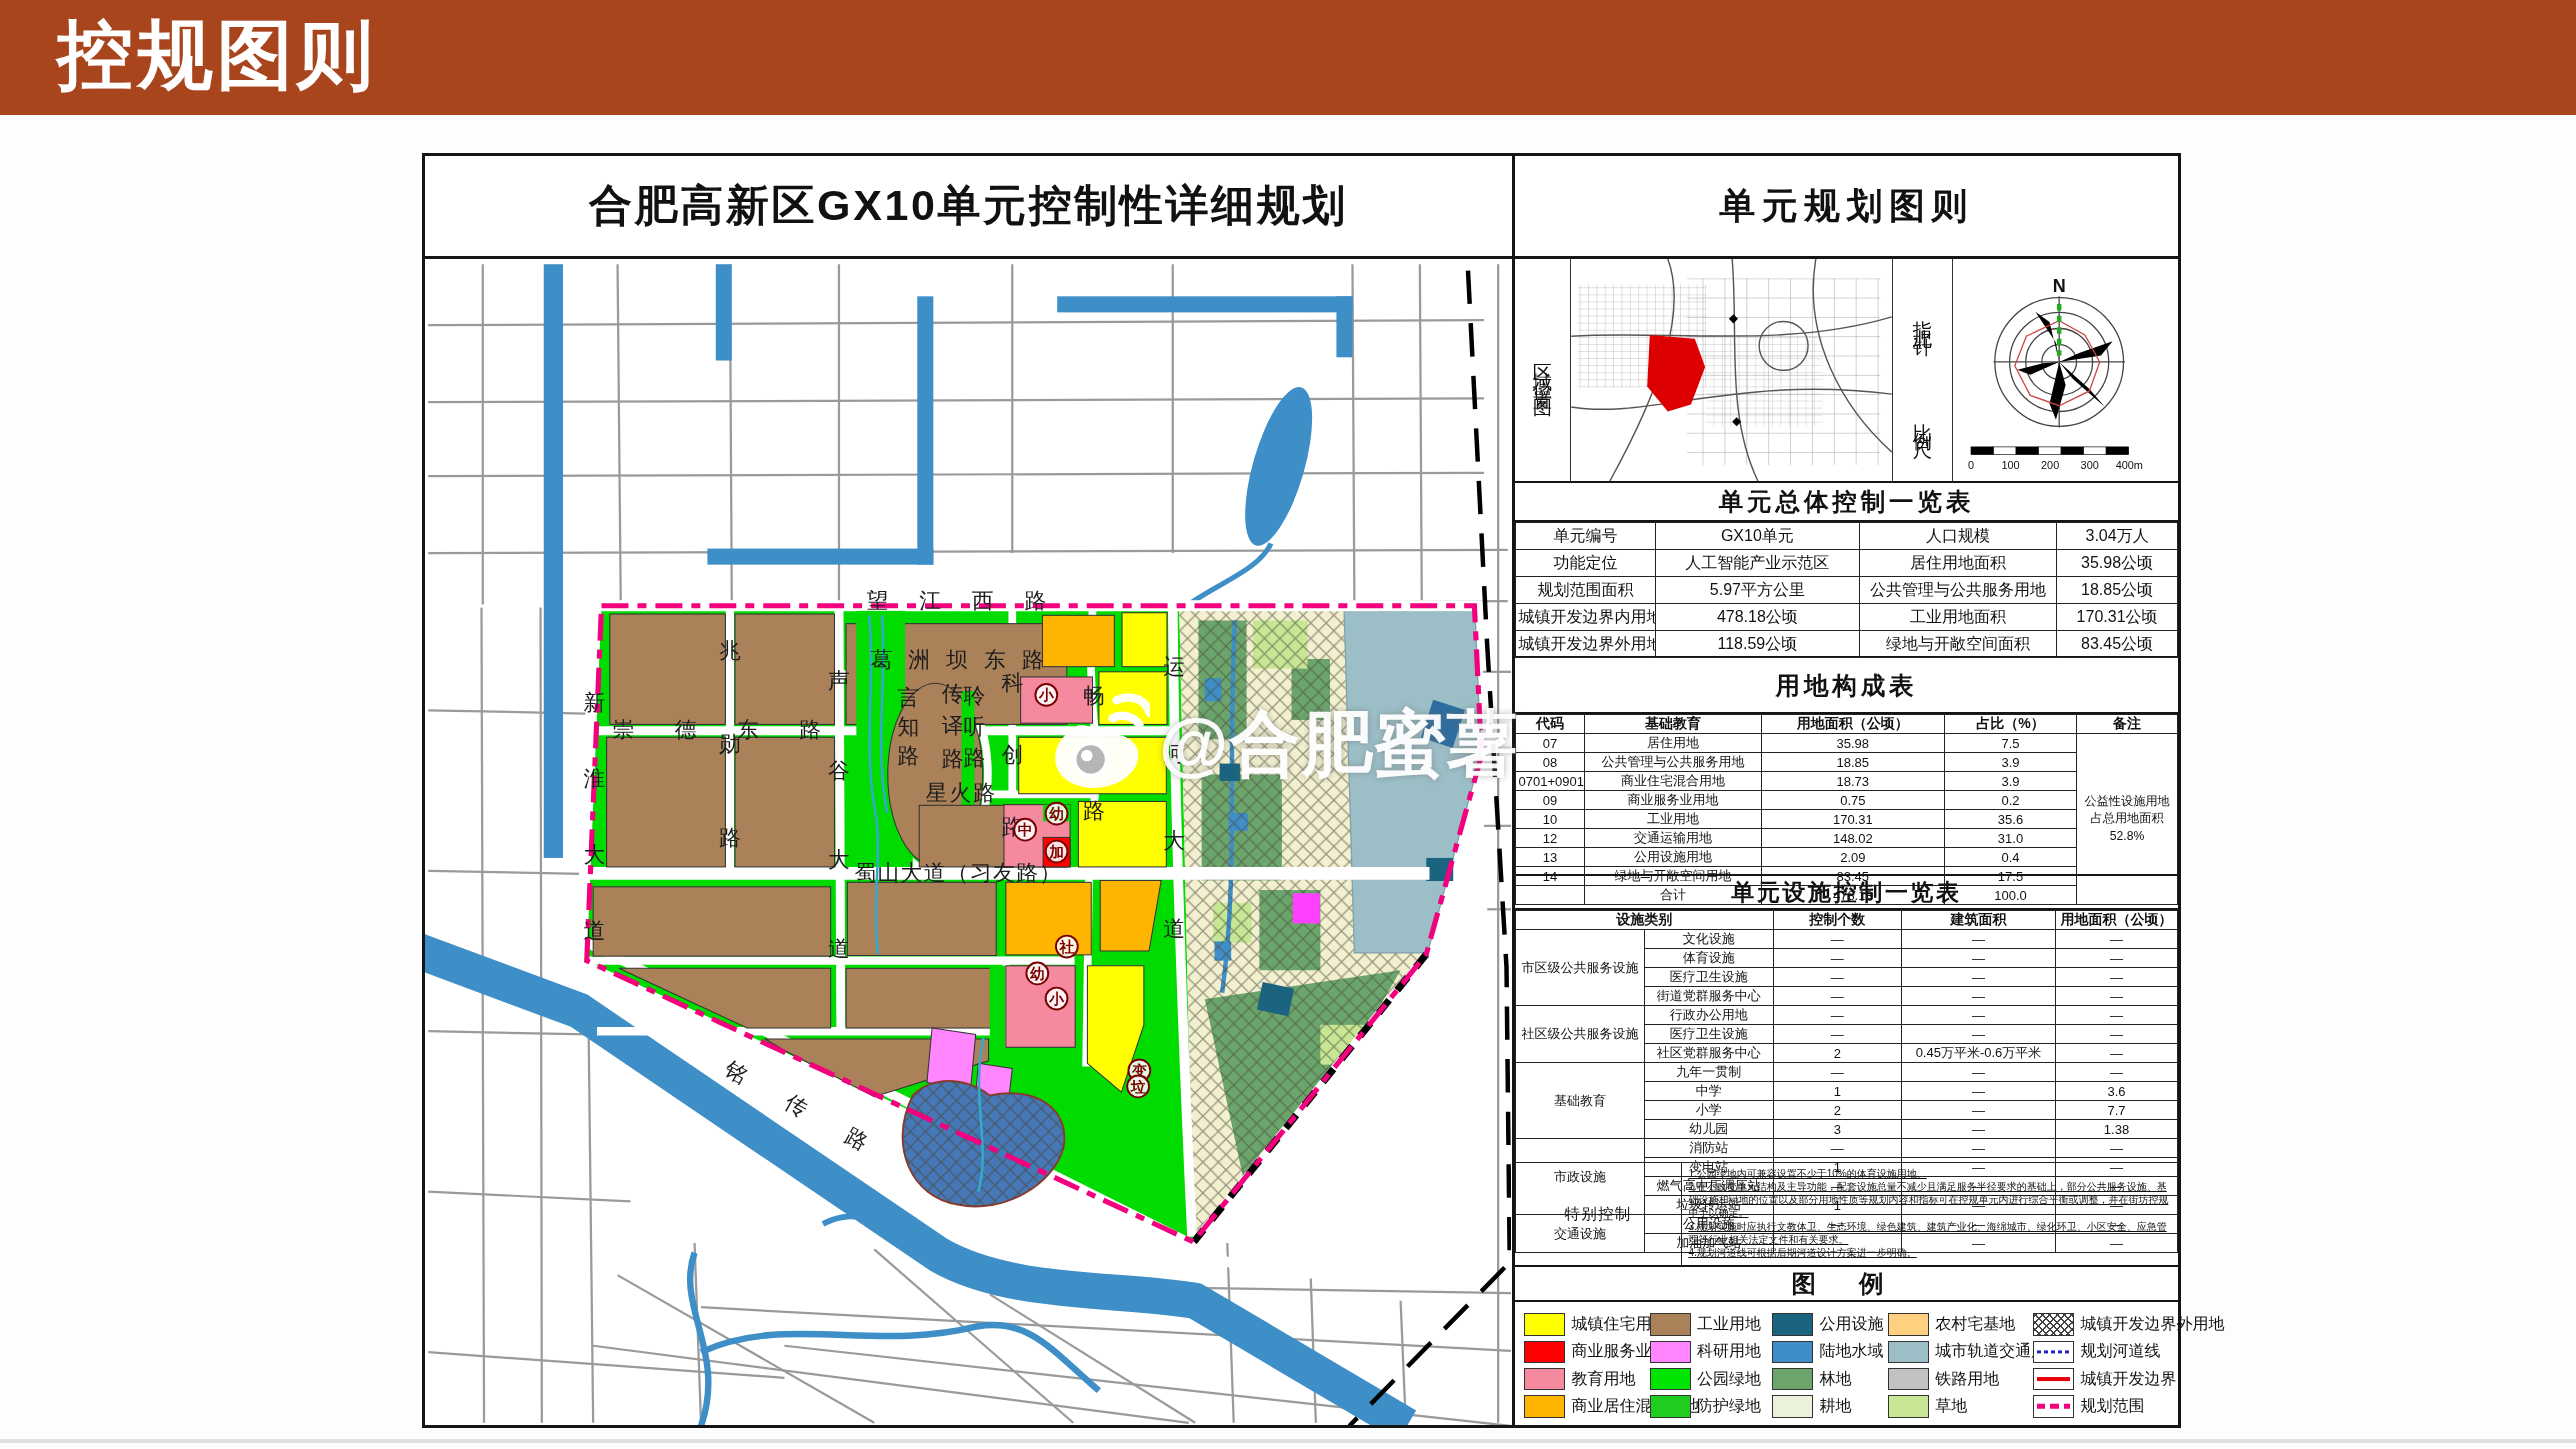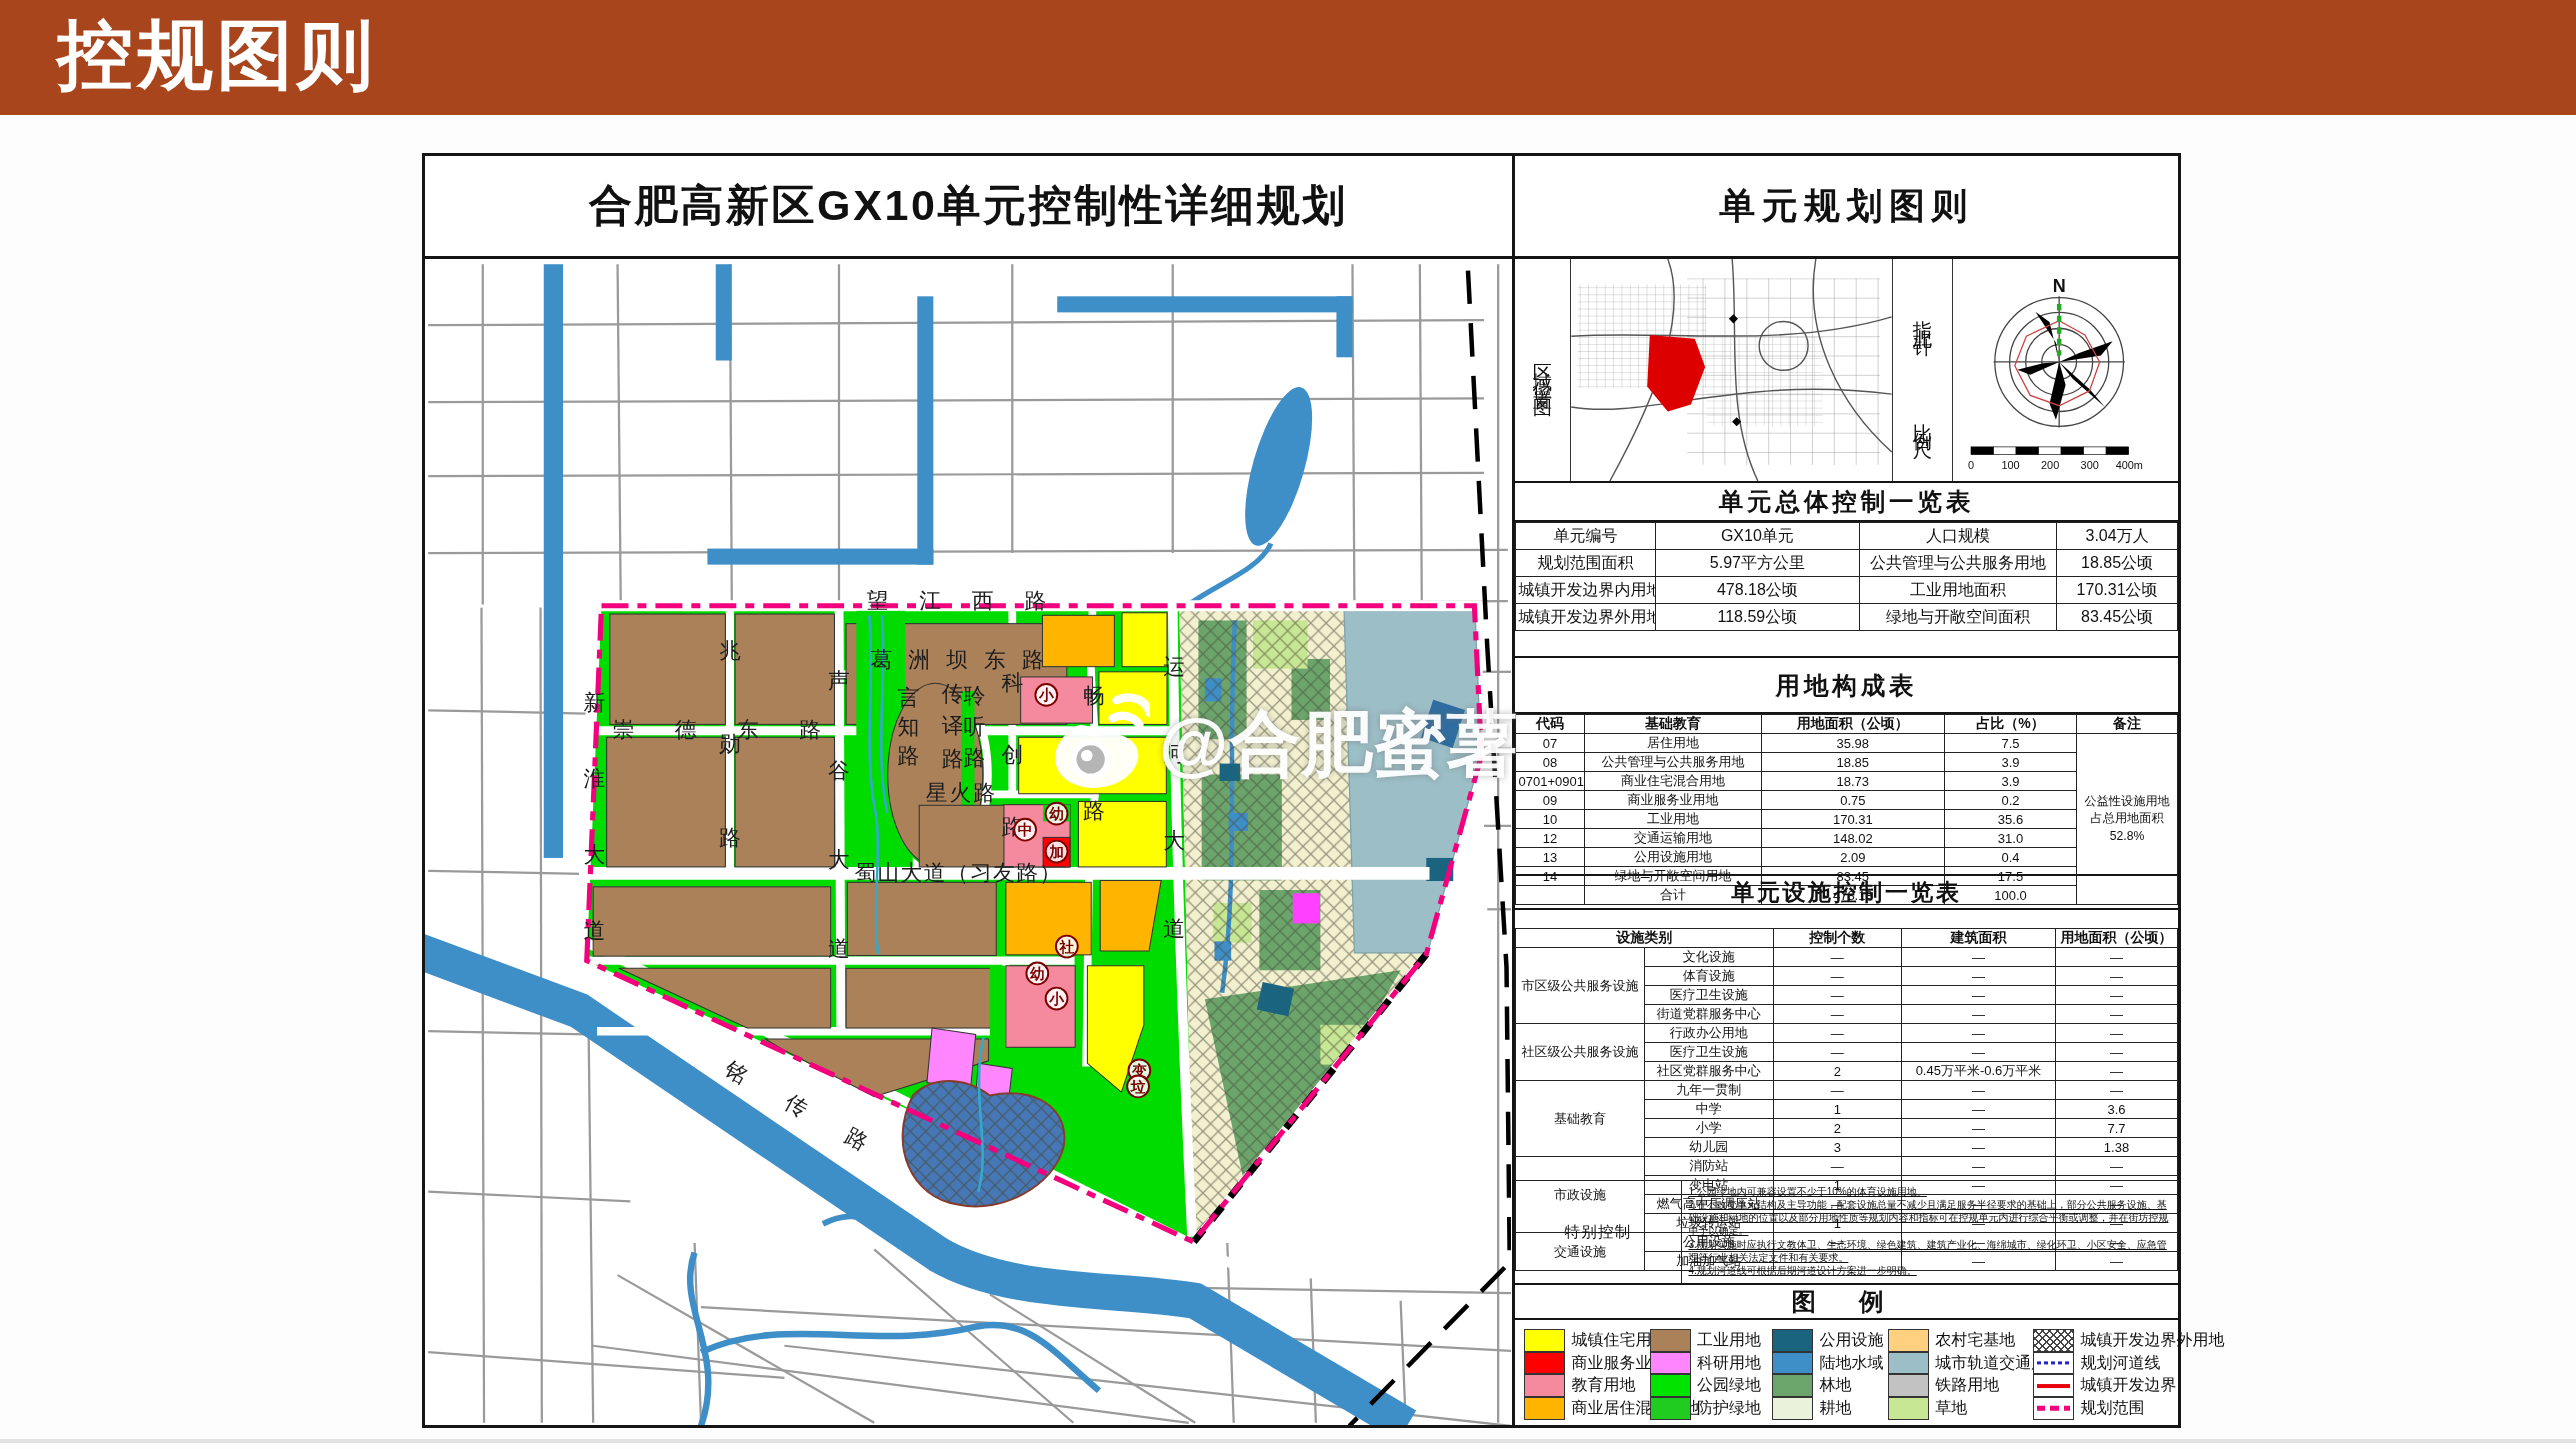--- a/index.html
+++ b/index.html
@@ -36,21 +36,21 @@
   .leg-title{height:33px;font-size:24.5px;letter-spacing:18px;}
   table{border-collapse:collapse;width:100%;table-layout:fixed;}
   td{border:1.3px solid #222;text-align:center;vertical-align:middle;padding:0 2.6px;overflow:hidden;
      white-space:nowrap;}
   .t1-wrap{height:134px;border-bottom:2.6px solid #151515;}
   .t1-wrap td{height:26px;font-size:16px;}
   .t2-wrap{height:160px;border-bottom:2.6px solid #151515;}
   .t2-wrap td{height:15px;font-size:13px;}
   .t2-wrap td.hd{font-weight:bold;font-size:14px;}
   .t2-wrap td.remark{white-space:normal;font-size:12.2px;line-height:1.4;}
-  .t3-wrap{height:252px;margin-top:18px;}
+  .t3-wrap{height:252px;}
   .t3-wrap td{height:14px;font-size:13px;}
   .t3-wrap td.hd{font-weight:bold;font-size:14px;}
   .special{height:102px;border-top:1.9px solid #222;border-bottom:2.6px solid #151515;display:flex;}
   .special .sl{width:166px;border-right:1.3px solid #222;display:flex;align-items:center;justify-content:center;
                font-size:15.5px;letter-spacing:1.3px;}
   .special .sn{flex:1;padding:3.9px 6.4px;font-size:10px;line-height:1.32;text-align:left;overflow:hidden;text-decoration:underline;}
   .legend-body{flex:1;padding:9px 6.4px 5.2px 9px;display:grid;grid-auto-flow:column;
                grid-template-rows:repeat(4,1fr);grid-template-columns:19% 18.5% 17.5% 22% 23%;column-gap:2.6px;}
   .leg-item{display:flex;align-items:center;gap:6.4px;min-width:0;}
   .leg-item .sw{width:39px;height:20.6px;border:1.3px solid #333;flex:none;}
@@ -423,20 +423,26 @@
       <div class="t1-wrap">
           <table id="t1">
             <tbody>
               <tr>
      <td style="width:21%">单元编号</td>
                 <td style="width:31%">GX10单元</td>
      <td style="width:30%">人口规模</td>
                 <td style="width:18%">3.04万人</td>
               </tr>
               <tr>
+     <td style="width:21%">功能定位</td>
+                <td style="width:31%">人工智能产业示范区</td>
+     <td style="width:30%">居住用地面积</td>
+                <td style="width:18%">35.98公顷</td>
+              </tr>
+              <tr>
      <td style="width:21%">规划范围面积</td>
                 <td style="width:31%">5.97平方公里</td>
      <td style="width:30%">公共管理与公共服务用地</td>
                 <td style="width:18%">18.85公顷</td>
               </tr>
               <tr>
      <td style="width:21%">城镇开发边界内用地面积</td>
                 <td style="width:31%">478.18公顷</td>
      <td style="width:30%">工业用地面积</td>
                 <td style="width:18%">170.31公顷</td>

